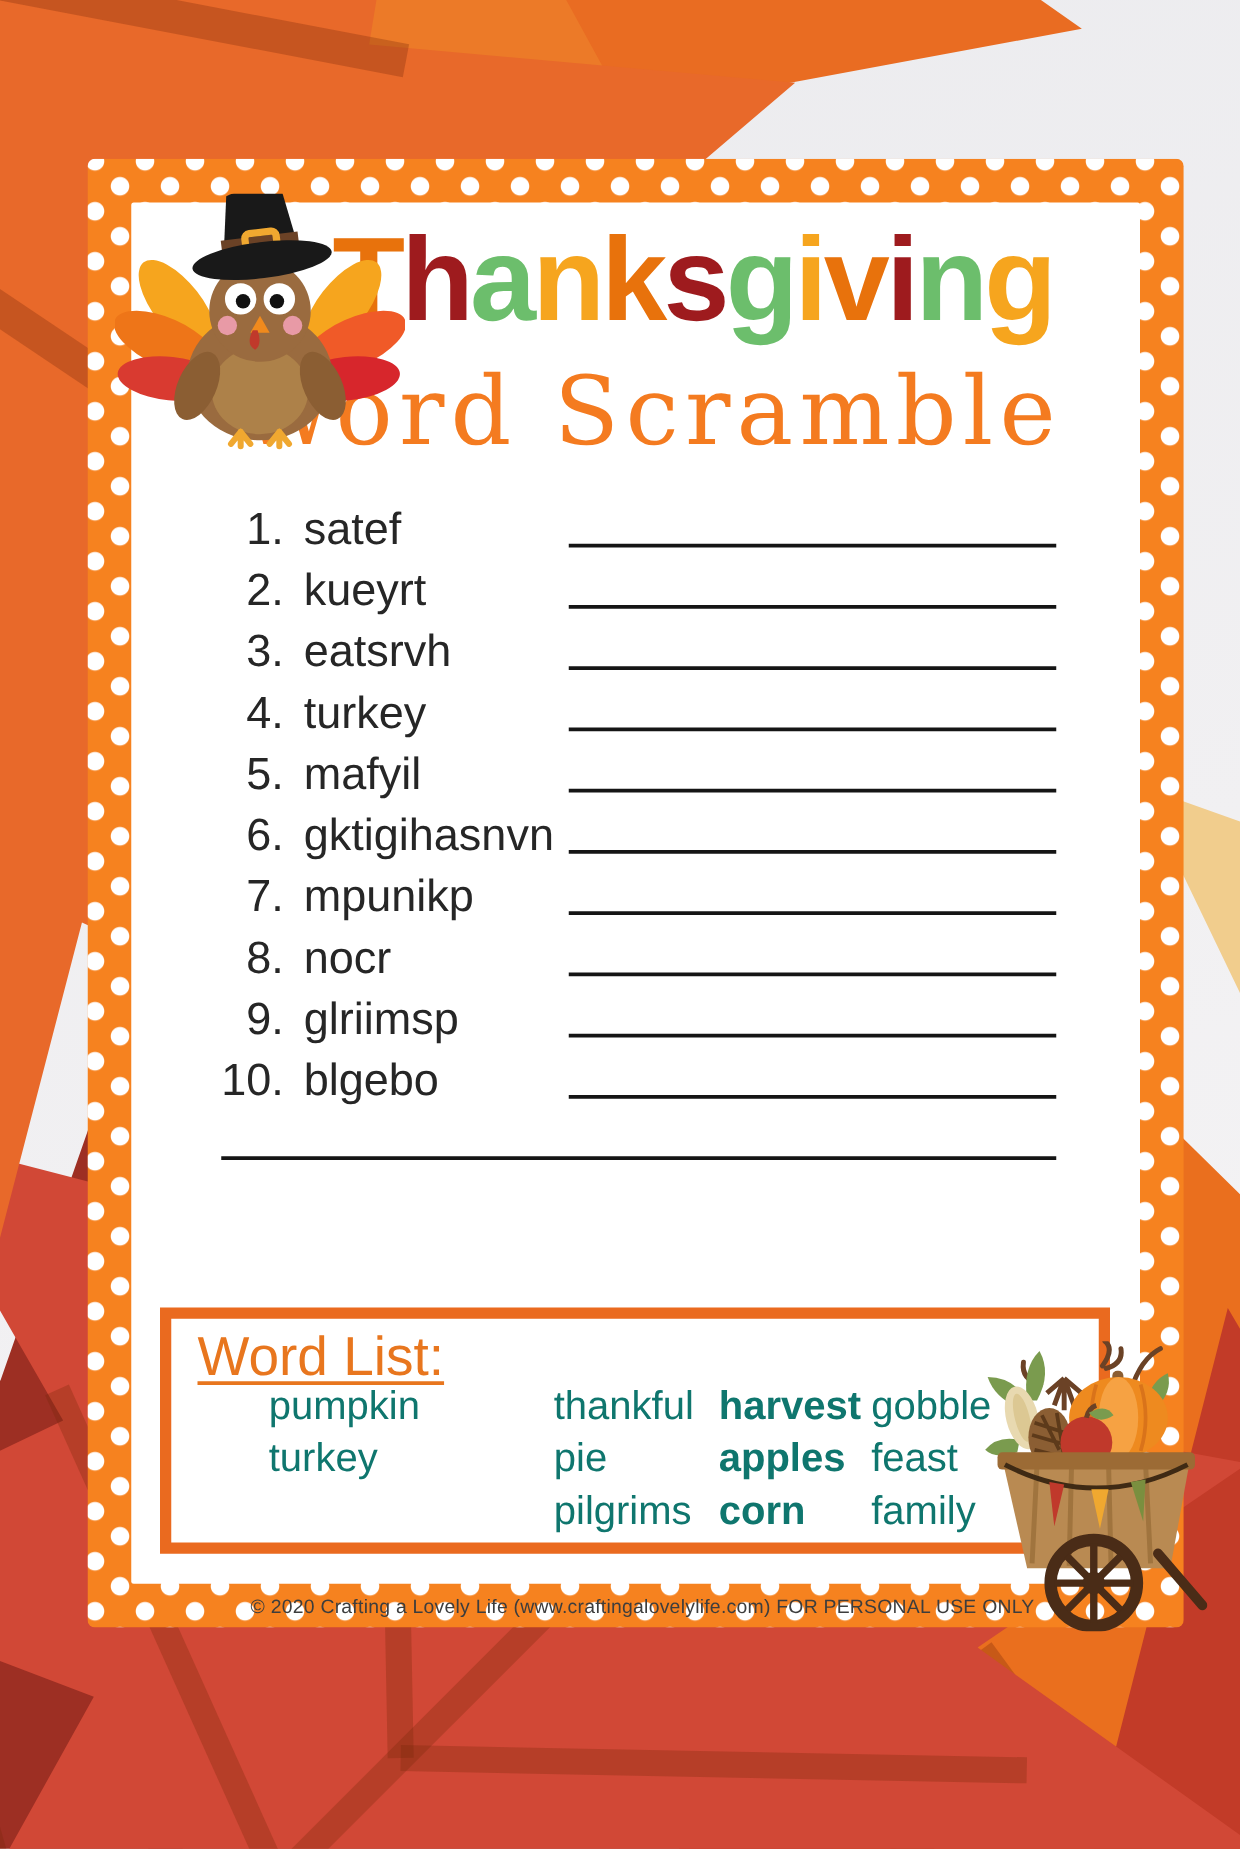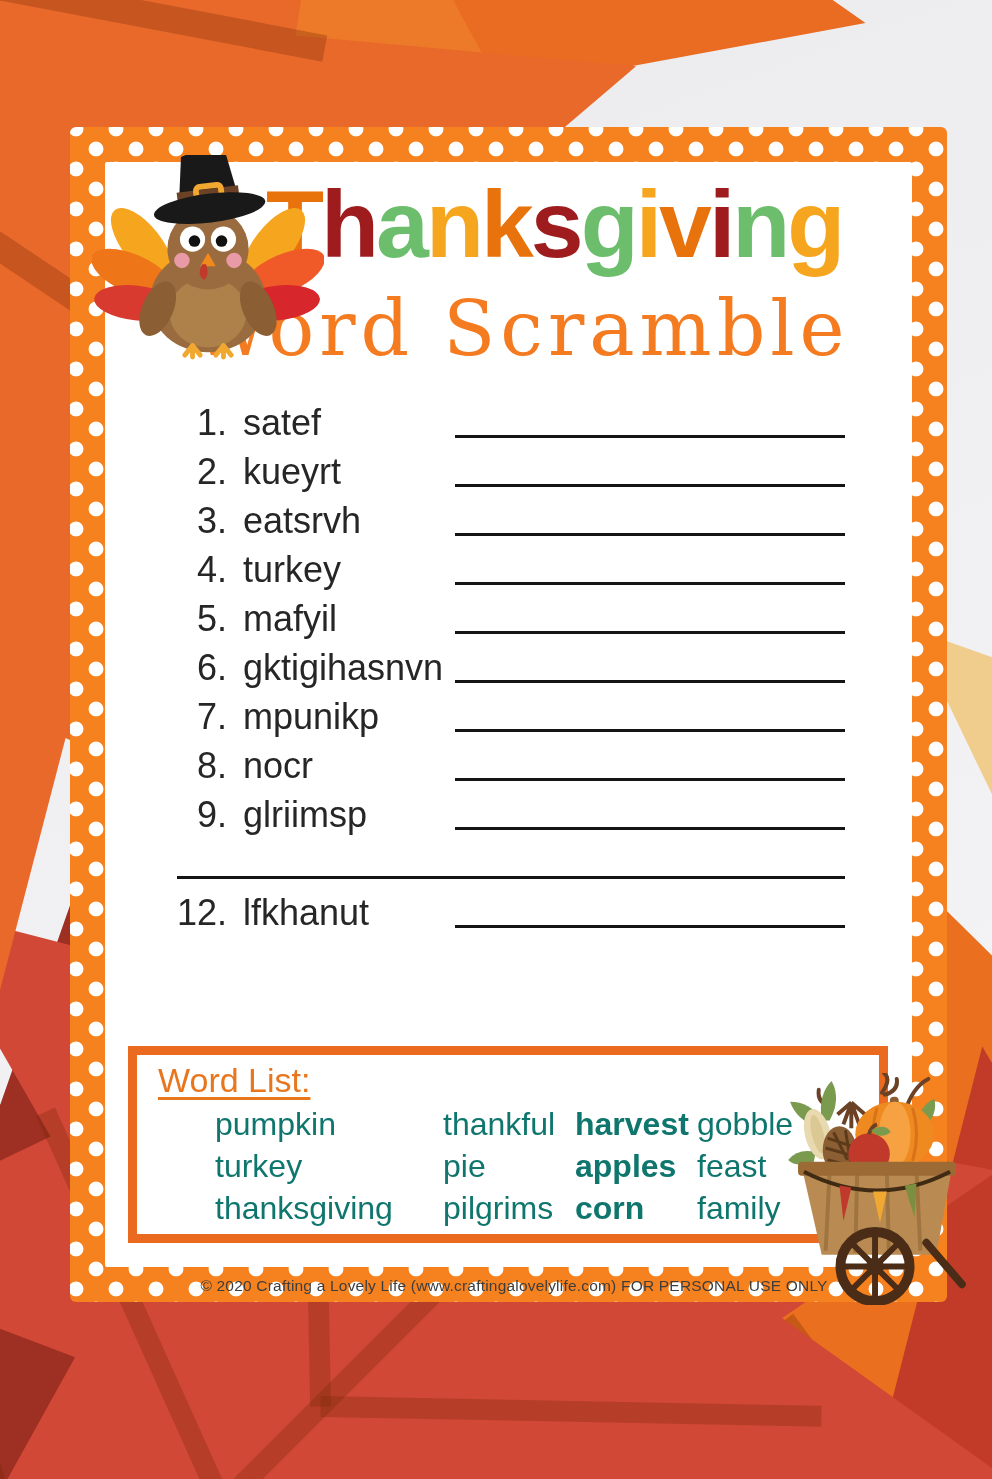--- a/index.html
+++ b/index.html
@@ -45,21 +45,21 @@
   .scramble-text{display:flex;width:278px;flex:0 0 278px;}
   .scramble-num{width:62px;flex:0 0 62px;text-align:right;}
   .scramble-word{margin-left:16px;white-space:nowrap;}
   .answer-line{flex:1 1 auto;height:0;border-bottom:3px solid var(--line-black);
                align-self:flex-end;margin-bottom:11px;margin-left:12px;}
 
   
   .wordlist-box{position:absolute;left:58px;top:919px;width:760px;height:197px;z-index:2;
                 background:#ffffff;border:9px solid var(--box-border-orange);}
   .wordlist-heading{position:absolute;left:21px;top:6px;
-                    color:var(--heading-orange);font-size:34px;
+                    color:var(--heading-orange);font-size:44px;
                     text-decoration:underline;text-decoration-thickness:3px;text-underline-offset:5px;}
   .wordlist-col{position:absolute;top:48px;color:#0f766e;font-size:32px;}
   .wordlist-col div{line-height:42px;}
   .col-0{left:78px;width:205px;}
   .col-1{left:306px;width:145px;}
   .col-2{left:438px;width:130px;font-weight:bold;}
   .col-3{left:560px;width:125px;}
 
   .cart{position:absolute;left:718px;top:946px;width:178px;height:232px;z-index:6;}
 
@@ -201,38 +201,37 @@
           <span class="answer-line"></span>
         </li>
         <li class="scramble-row">
           <span class="scramble-text">
             <span class="scramble-num">9.</span>
             <span class="scramble-word">glriimsp</span>
           </span>
           <span class="answer-line"></span>
         </li>
         <li class="scramble-row">
-          <span class="answer-line"></span>
-        </li>
-        <li class="scramble-row">
-          <span class="scramble-text">
-            <span class="scramble-num">12.</span>
-            <span class="scramble-word">lfkhanut</span>
-          </span>
+          <span class="scramble-text">
+            <span class="scramble-num">10.</span>
+            <span class="scramble-word">blgebo</span>
+          </span>
+          <span class="answer-line"></span>
+        </li>
+        <li class="scramble-row">
           <span class="answer-line"></span>
         </li>
       </ol>
 
     <div class="wordlist-box">
       <div class="wordlist-heading">Word List:</div>
       <div id="wordlist-grid">
           <div class="wordlist-col col-0">
             <div>pumpkin</div>
             <div>turkey</div>
-            <div>thanksgiving</div>
           </div>
           <div class="wordlist-col col-1">
             <div>thankful</div>
             <div>pie</div>
             <div>pilgrims</div>
           </div>
           <div class="wordlist-col col-2">
             <div>harvest</div>
             <div>apples</div>
             <div>corn</div>

